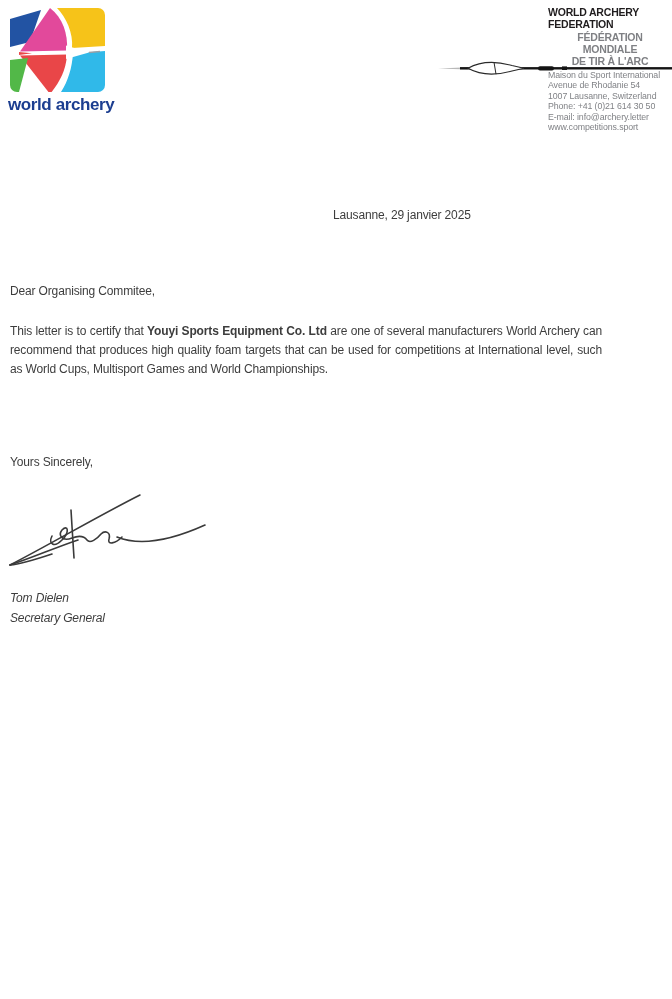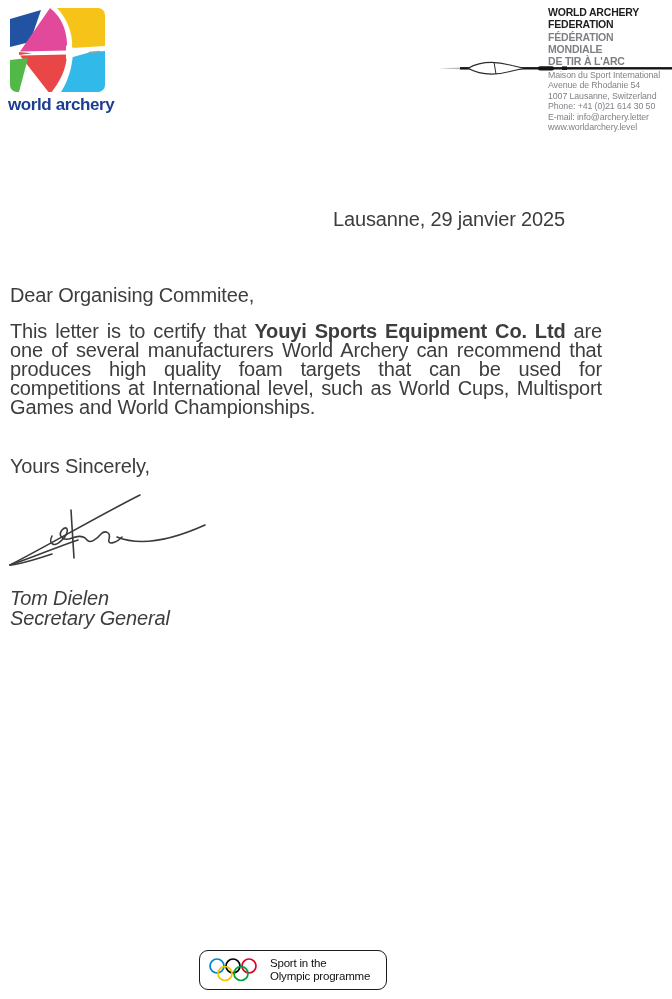--- a/index.html
+++ b/index.html
@@ -23,33 +23,33 @@
     white-space: nowrap;
   }
 
   
   .org-block {
     position: absolute; left: 548px; top: 6px; width: 124px;
     font-weight: 700; font-size: 10.5px; line-height: 12.3px;
     letter-spacing: -0.2px;
   }
   .org-line-en { color: #1f1c1d; }
-  .org-line-fr { color: #7f8084; }
+  .org-line-fr { color: #7f8084; text-align: center; }
 
   .arrow-wrap { position: absolute; left: 438px; top: 60px; width: 234px; height: 16px; }
 
   .address-block {
     position: absolute; left: 548px; top: 70px; width: 124px;
     font-size: 8.8px; line-height: 10.4px; color: #808286;
     letter-spacing: -0.1px;
   }
   .address-line { display: block; white-space: nowrap; }
 
   
-  .body-text { color: #3d3d3d; font-size: 20px; letter-spacing: -0.15px; }
+  .body-text { color: #3d3d3d; font-size: 12px; letter-spacing: -0.15px; }
   .dateline  { position: absolute; left: 333px; top: 208px; white-space: nowrap; }
   .salutation { position: absolute; left: 10px; top: 284px; white-space: nowrap; }
   .paragraph {
     position: absolute; left: 10px; top: 322px; width: 592px;
     line-height: 19px; text-align: justify;
   }
   .paragraph .bold { font-weight: 700; }
   .closing-line { position: absolute; left: 10px; top: 417px; white-space: nowrap; }
   .valediction  { position: absolute; left: 10px; top: 455px; white-space: nowrap; }
 
@@ -125,21 +125,21 @@
       <path d="M56,2.2 L58,14.2" stroke="#2a2a2a" stroke-width="1"></path>
     </svg>
   </div>
 
   <div class="address-block">
     <span class="address-line">Maison du Sport International</span>
     <span class="address-line">Avenue de Rhodanie 54</span>
     <span class="address-line">1007 Lausanne, Switzerland</span>
     <span class="address-line">Phone: +41 (0)21 614 30 50</span>
     <span class="address-line">E-mail: info@archery.letter</span>
-    <span class="address-line">www.worldarchery.level</span>
+    <span class="address-line">www.competitions.sport</span>
   </div>
 
   <div class="body-text dateline">Lausanne, 29 janvier 2025</div>
 
   <div class="body-text salutation">Dear Organising Commitee,</div>
 
   <p class="body-text paragraph"><span>This letter is to certify that </span><span class="bold">Youyi Sports Equipment Co. Ltd</span><span>  are one of several manufacturers World Archery can recommend that produces high quality foam targets that can be used for competitions at International level, such as World Cups, Multisport Games and World Championships.</span></p>
 
 
   <div class="body-text valediction">Yours Sincerely,</div>
@@ -160,29 +160,14 @@
         <path d="M115,53 C140,63 172,55 203,41"></path>
       </g>
     </svg>
   </div>
 
   <div class="body-text signer-block">
     <span class="signer-name">Tom Dielen</span>
     <span class="signer-title">Secretary General</span>
   </div>
 
-  <div class="footer-badge">
-    <svg width="58" height="29" viewBox="0 0 58 29">
-      <g fill="none" stroke-width="1.7">
-        <circle cx="10" cy="10" r="7" stroke="#0085c7"></circle>
-        <circle cx="26" cy="10" r="7" stroke="#000000"></circle>
-        <circle cx="42" cy="10" r="7" stroke="#df0024"></circle>
-        <circle cx="18" cy="17.5" r="7" stroke="#f4c300"></circle>
-        <circle cx="34" cy="17.5" r="7" stroke="#009f3d"></circle>
-      </g>
-    </svg>
-    <div class="badge-text">
-      <span>Sport in the</span>
-      <span>Olympic programme</span>
-    </div>
-  </div>
 
 </div>
 
 </body></html>

